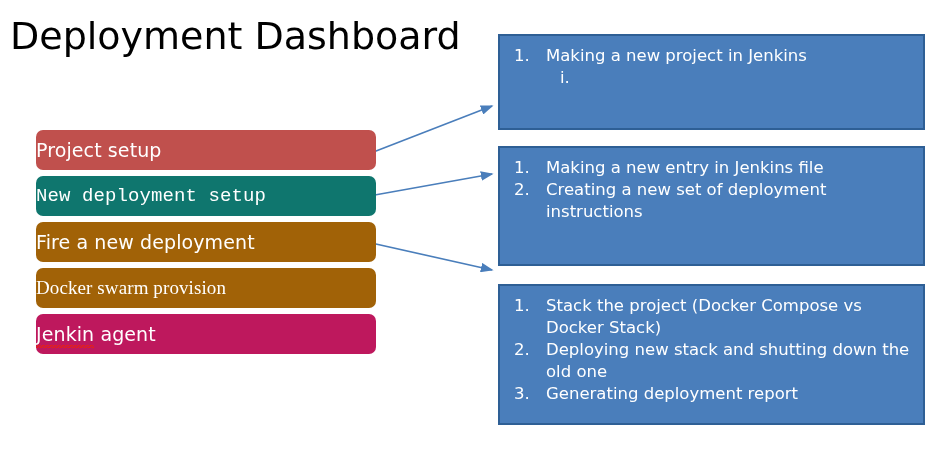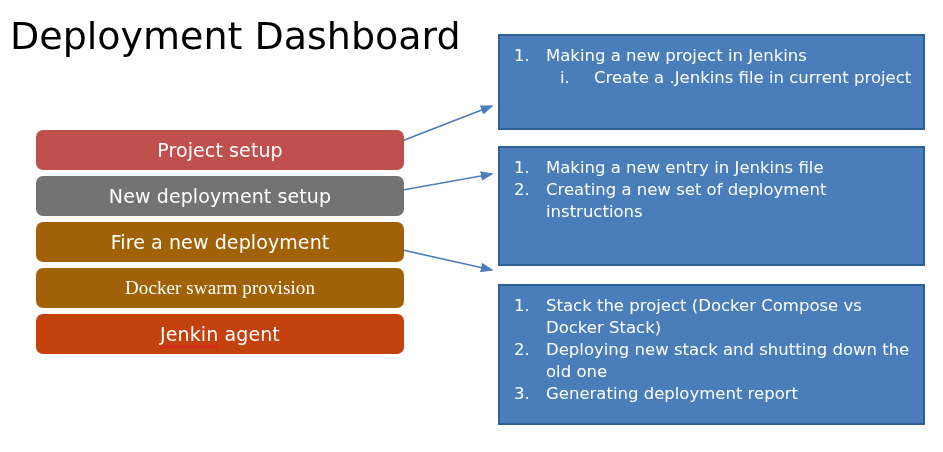--- a/index.html
+++ b/index.html
@@ -30,27 +30,27 @@
 
   
   #stage-list {
     position: absolute;
     left: 36px;
     top: 130px;
     width: 320px;
   }
   .stage-pill {
     position: relative;
-    width: 368px;
+    width: 340px;
     height: 40px;
     border-radius: 7px;
     margin-bottom: 6px;
     display: flex;
     align-items: center;
-    justify-content: center;
+    justify-content: flex-start;
     box-sizing: border-box;
   }
   .stage-pill .stage-label {
     color: #ffffff;
     font-size: 19px;
     line-height: 22px;
     letter-spacing: 0.1px;
     white-space: nowrap;
     position: relative;
   }
@@ -146,47 +146,47 @@
     <line x1="358" y1="198" x2="492" y2="174" stroke="#4a7ebb" stroke-width="1.6" marker-end="url(#arrowhead)"></line>
     <line x1="358" y1="240" x2="492" y2="270" stroke="#4a7ebb" stroke-width="1.6" marker-end="url(#arrowhead)"></line>
   </svg>
 
   <div id="stage-list">
 
     <div class="stage-pill" style="background: rgb(192, 80, 77);">
       <span class="stage-label">Project setup</span>
     </div>
 
-    <div class="stage-pill" style="background: #737373;">
+    <div class="stage-pill" style="background: #0f766e; font-family: Liberation Mono, monospace;">
       <span class="stage-label">New deployment setup</span>
     </div>
 
     <div class="stage-pill" style="background: #a16207;">
       <span class="stage-label">Fire a new deployment</span>
     </div>
 
     <div class="stage-pill" style="background: #a16207; font-family: Liberation Serif, serif;">
       <span class="stage-label">Docker swarm provision</span>
     </div>
 
-    <div class="stage-pill" style="background: #c2410c;">
+    <div class="stage-pill" style="background: #be185d;">
       <span class="stage-label misspelled">
         <span class="sp">Jenkin</span><span> agent</span>
       </span>
     </div>
 
   </div>
 
   <div class="detail-box" id="detail-box-0" style="background: rgb(74, 126, 187); border-color: rgb(46, 95, 149); color: rgb(255, 255, 255);">
     <ul class="detail-list">
       <li class="detail-item">
         <span class="marker">1.</span><span>Making a new project in Jenkins</span>
         <ul class="sub-list">
           <li class="sub-item">
-            <span class="marker">i.</span><span>Create a .Jenkins file in current project</span>
+            <span class="marker">i.</span>
           </li>
         </ul>
       </li>
     </ul>
   </div>
 
   <div class="detail-box" id="detail-box-1" style="background: rgb(74, 126, 187); border-color: rgb(46, 95, 149); color: rgb(255, 255, 255);">
     <ul class="detail-list">
       <li class="detail-item">
         <span class="marker">1.</span><span>Making a new entry in Jenkins file</span>

